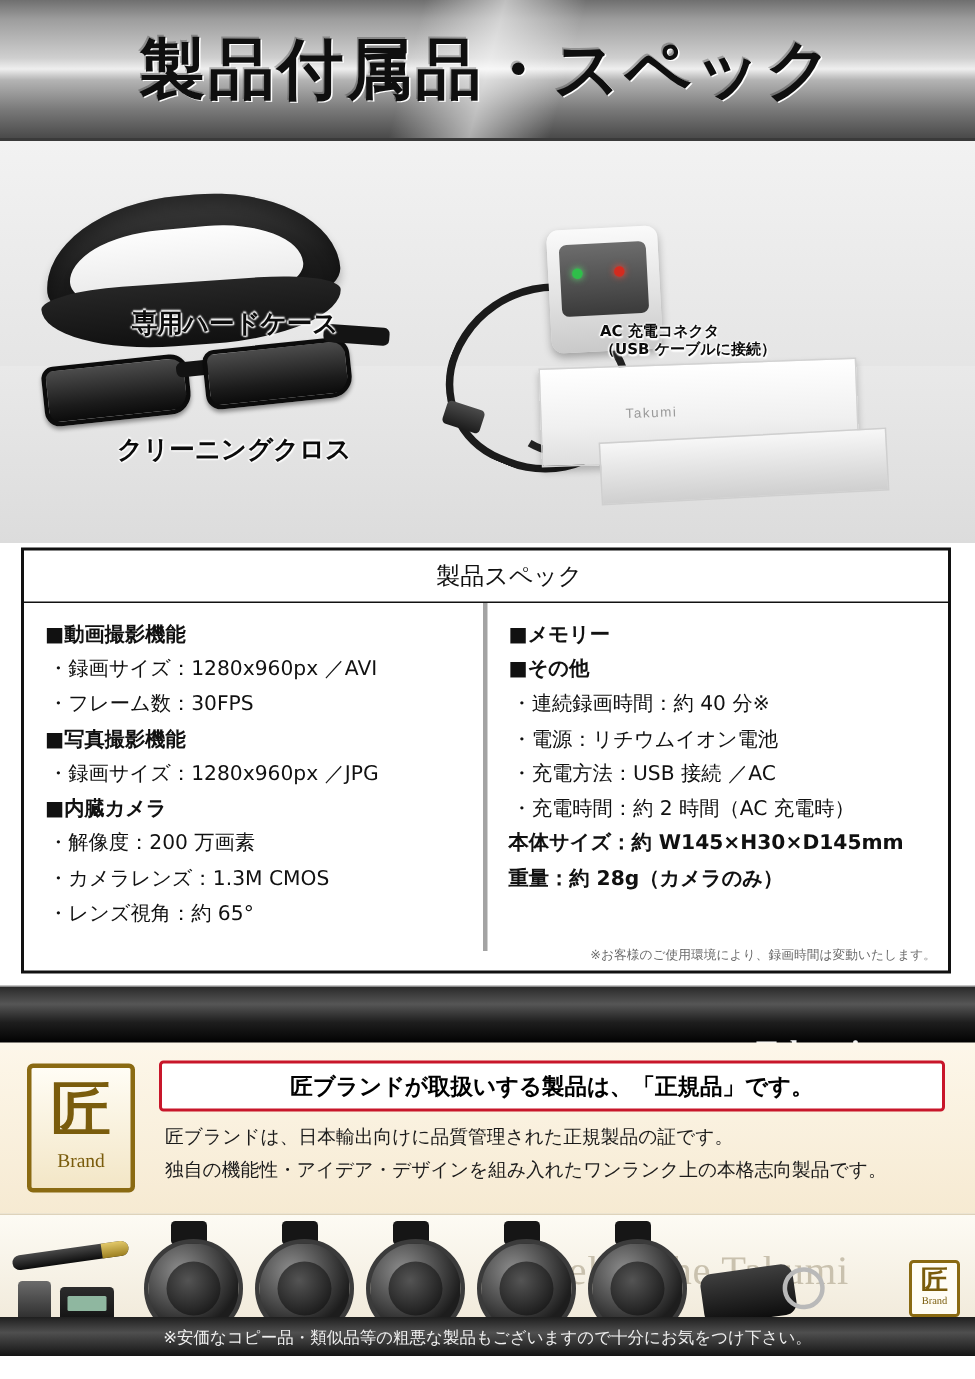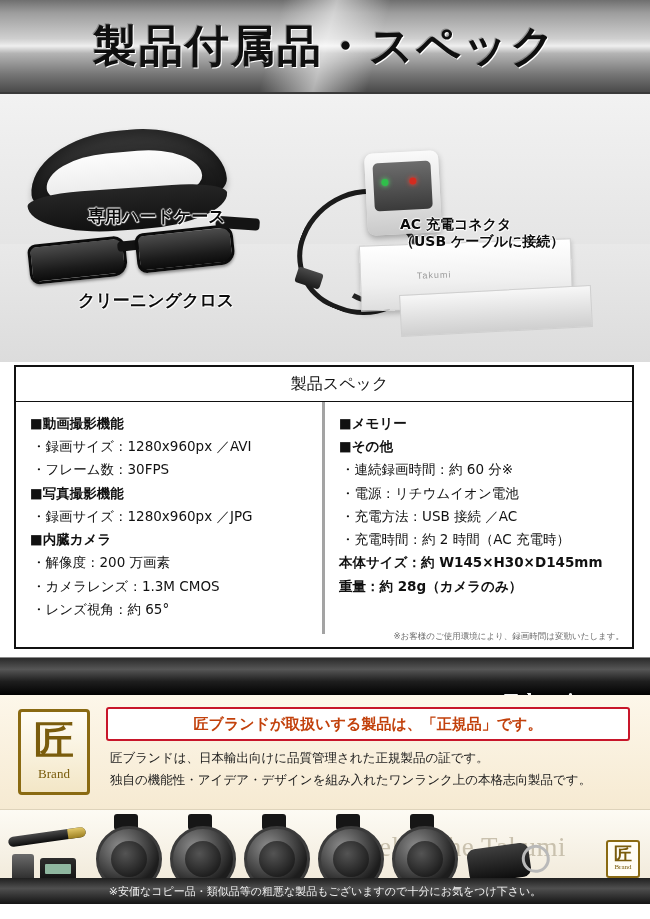--- a/index.html
+++ b/index.html
@@ -150,21 +150,21 @@
     position:absolute;
     font-family:"DejaVu Sans", sans-serif;
     font-weight:bold;
     color:#0b0b0b;
     text-shadow:1px 1px 1px #ffffff, -1px 0 1px #ffffff, 0 -1px 1px #ffffff, 0 1px 1px #ffffff;
     white-space:nowrap;
     line-height:1.22;
   }
   .ph-label.case-lbl{left:88px;top:112px;font-size:17px;}
   .ph-label.cloth-lbl{left:78px;top:196px;font-size:17px;}
-  .ph-label.ac-lbl{left:400px;top:122px;font-size:14px;}
+  .ph-label.ac-lbl{left:400px;top:122px;font-size:10px;}
 
   
   .spec{
     position:absolute;left:14px;top:365px;width:620px;height:284px;
     border:2px solid #111;
     background:#ffffff;
     box-sizing:border-box;
   }
   .spec-title{
     text-align:center;
@@ -237,21 +237,21 @@
     font-size:13px;color:#7a5c0c;margin-top:6px;font-family:"Liberation Serif", serif;
   }
   .genuine-banner{
     position:absolute;left:106px;top:12px;width:520px;height:30px;
     border:2px solid #c8162a;
     background:#ffffff;
     border-radius:3px;
     display:flex;align-items:center;justify-content:center;
   }
   .genuine-banner span{
-    font-size:15px;font-weight:bold;color:#c2410c;
+    font-size:15px;font-weight:bold;color:#000000;
     font-family:"DejaVu Sans", sans-serif;
   }
   .genuine-txt{
     position:absolute;left:110px;top:52px;width:530px;
     font-size:12.5px;line-height:1.75;color:#1b1b1b;
     font-family:"DejaVu Sans", sans-serif;
   }
 
   
   .strip{
@@ -378,21 +378,21 @@
       <div class="spec-h">■写真撮影機能</div>
       <div class="spec-i">・録画サイズ：1280x960px ／JPG</div>
       <div class="spec-h">■内臓カメラ</div>
       <div class="spec-i">・解像度：200 万画素</div>
       <div class="spec-i">・カメラレンズ：1.3M CMOS</div>
       <div class="spec-i">・レンズ視角：約 65°</div>
     </div>
     <div class="spec-col right">
       <div class="spec-h">■メモリー</div>
       <div class="spec-h">■その他</div>
-      <div class="spec-i">・連続録画時間：約 60 分※</div>
+      <div class="spec-i">・連続録画時間：約 40 分※</div>
       <div class="spec-i">・電源：リチウムイオン電池</div>
       <div class="spec-i">・充電方法：USB 接続 ／AC</div>
       <div class="spec-i">・充電時間：約 2 時間（AC 充電時）</div>
       <div class="spec-h">本体サイズ：約 W145×H30×D145mm</div>
       <div class="spec-h">重量：約 28g（カメラのみ）</div>
     </div>
   </div>
   <div class="spec-note">※お客様のご使用環境により、録画時間は変動いたします。</div>
 </div>
 

